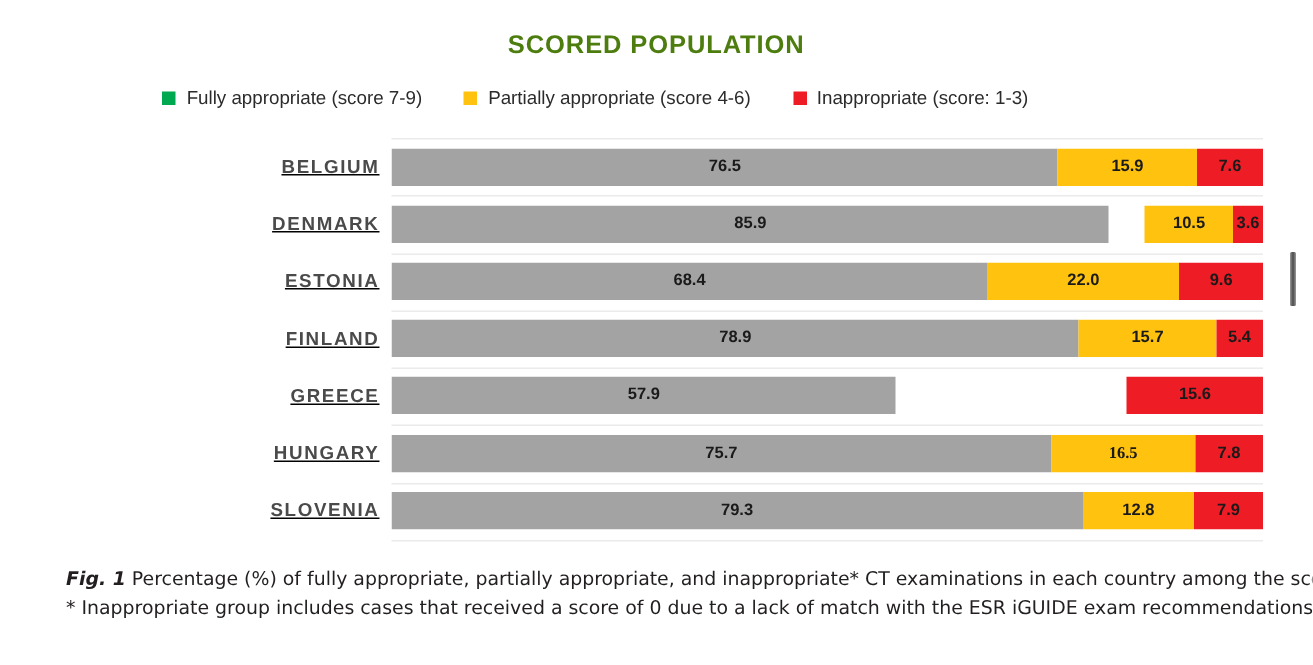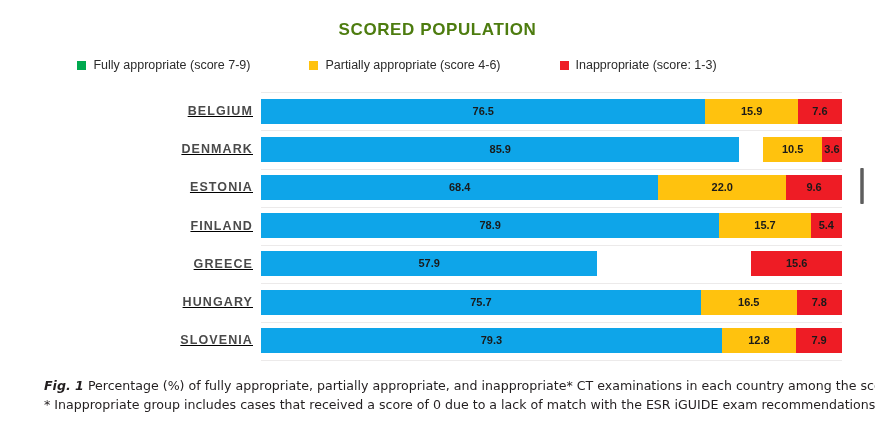--- a/index.html
+++ b/index.html
@@ -14,36 +14,36 @@
   #figure-panel{position:absolute;left:0;top:0;width:875px;height:370px;background:#fff;overflow:hidden;}
 
   #chart-title{
     position:absolute;left:0;top:20px;width:875px;text-align:center;
     font-size:17px;font-weight:bold;letter-spacing:.6px;color:#4d7c0f;
   }
 
   
   #legend{
     position:absolute;left:0;top:58px;width:794px;
-    display:flex;justify-content:center;align-items:center;gap:59px;
+    display:flex;justify-content:center;align-items:center;gap:28px;
   }
   .legend-item{display:flex;align-items:center;gap:7px;}
   .legend-swatch{width:9px;height:9px;display:block;flex:0 0 auto;}
   .legend-label{font-size:12.5px;color:#2b2b2b;white-space:nowrap;}
 
   
   #plot{position:absolute;left:261px;top:92px;width:581px;height:268px;}
   .gridline{position:absolute;left:0;width:581px;height:1px;background:#eceaea;}
 
   #rows{position:absolute;left:0;top:0;width:581px;height:268px;}
   .bar-row{position:relative;width:581px;height:38.2px;display:flex;align-items:center;}
   .bar-track{position:relative;width:581px;height:25px;display:flex;overflow:hidden;}
   .seg{position:relative;height:100%;display:flex;align-items:center;justify-content:center;}
   .seg-label{font-size:11px;font-weight:bold;color:#1a1a1a;line-height:1;white-space:nowrap;}
-  .seg-green{background:#0ea5e9;}
+  .seg-green{background:#a3a3a3;}
   .seg-yellow{background:#ffc20e;}
   .seg-red{background:#ee1c25;}
 
   
   #cat-axis{position:absolute;left:120px;top:92px;width:133px;height:268px;}
   .cat-row{height:38.2px;display:flex;align-items:center;justify-content:flex-end;text-decoration:underline;}
   .cat-label{
     font-size:12.5px;font-weight:bold;letter-spacing:1.1px;color:#4a4a4a;
     text-align:right;white-space:nowrap;
   }
@@ -188,21 +188,21 @@
               <div class="seg seg-red" style="width: 15.6%;">
                 <span class="seg-label">15.6</span>
               </div>
             </div>
           </div>
           <div class="bar-row">
             <div class="bar-track">
               <div class="seg seg-green" style="width: 75.7%;">
                 <span class="seg-label">75.7</span>
               </div>
-              <div class="seg seg-yellow" style="width: 16.5%;">
+              <div class="seg seg-yellow" style="width: 16.5%; font-family: Liberation Serif, serif;">
                 <span class="seg-label">16.5</span>
               </div>
               <div class="seg seg-red" style="width: 7.8%;">
                 <span class="seg-label">7.8</span>
               </div>
             </div>
           </div>
           <div class="bar-row">
             <div class="bar-track">
               <div class="seg seg-green" style="width: 79.3%;">

